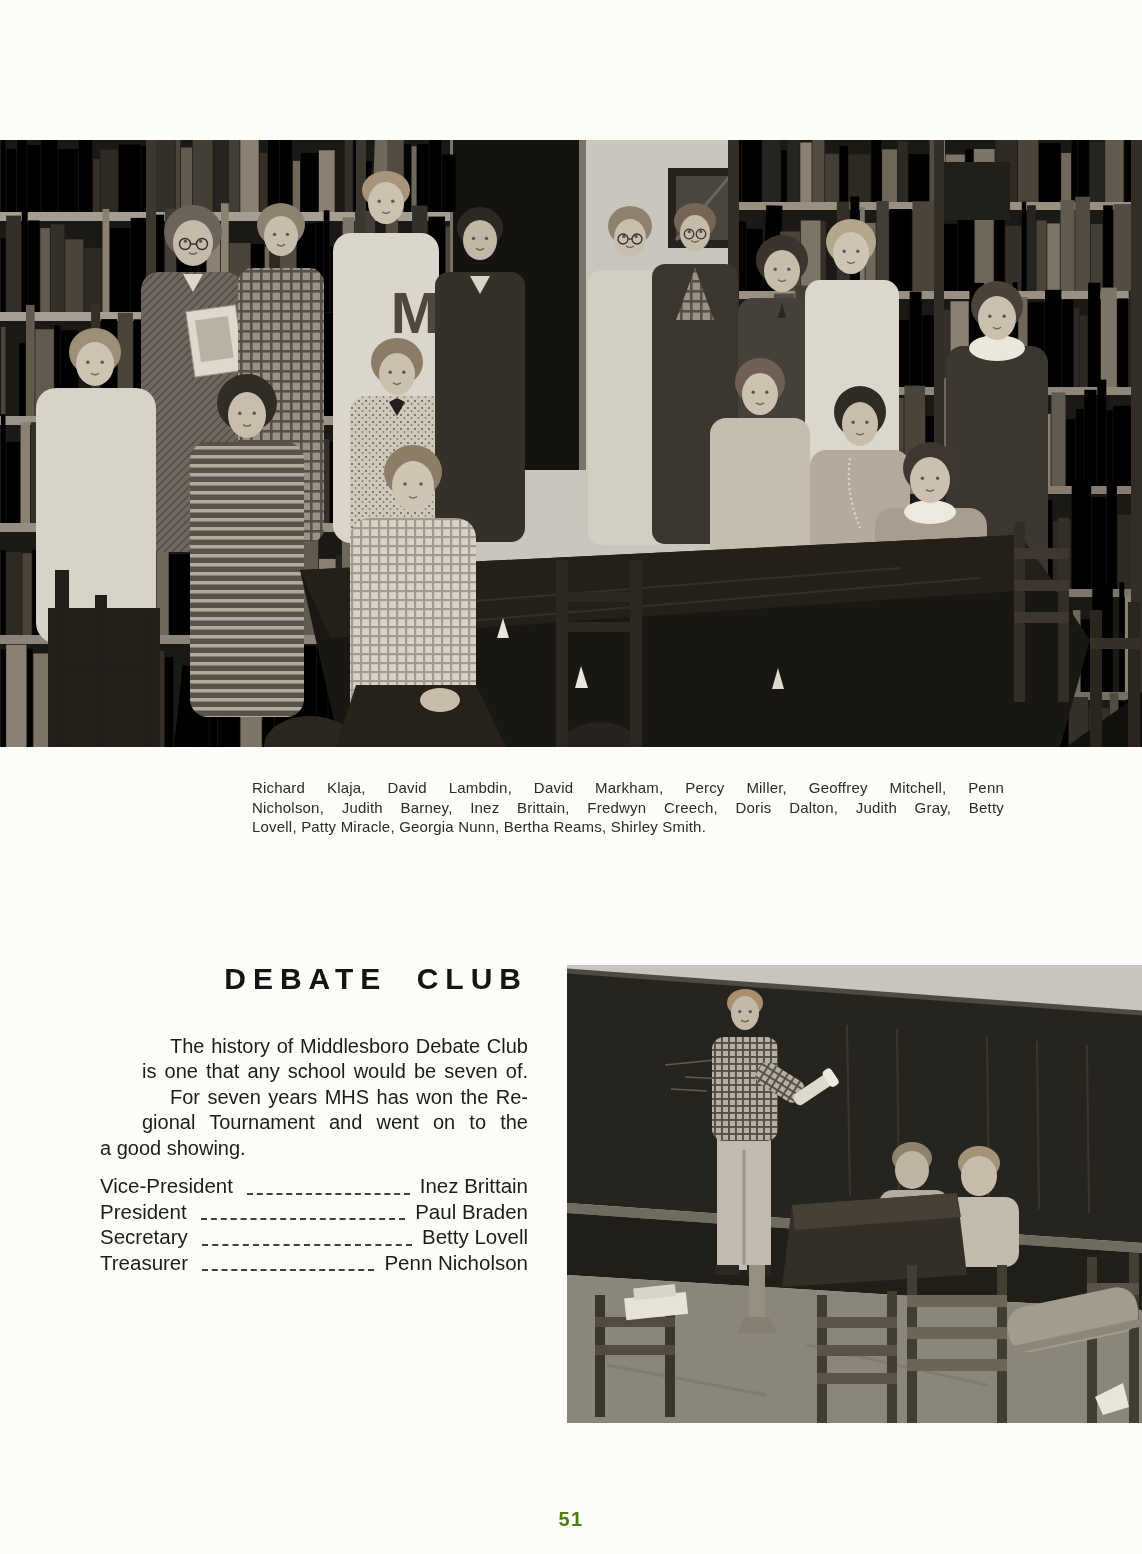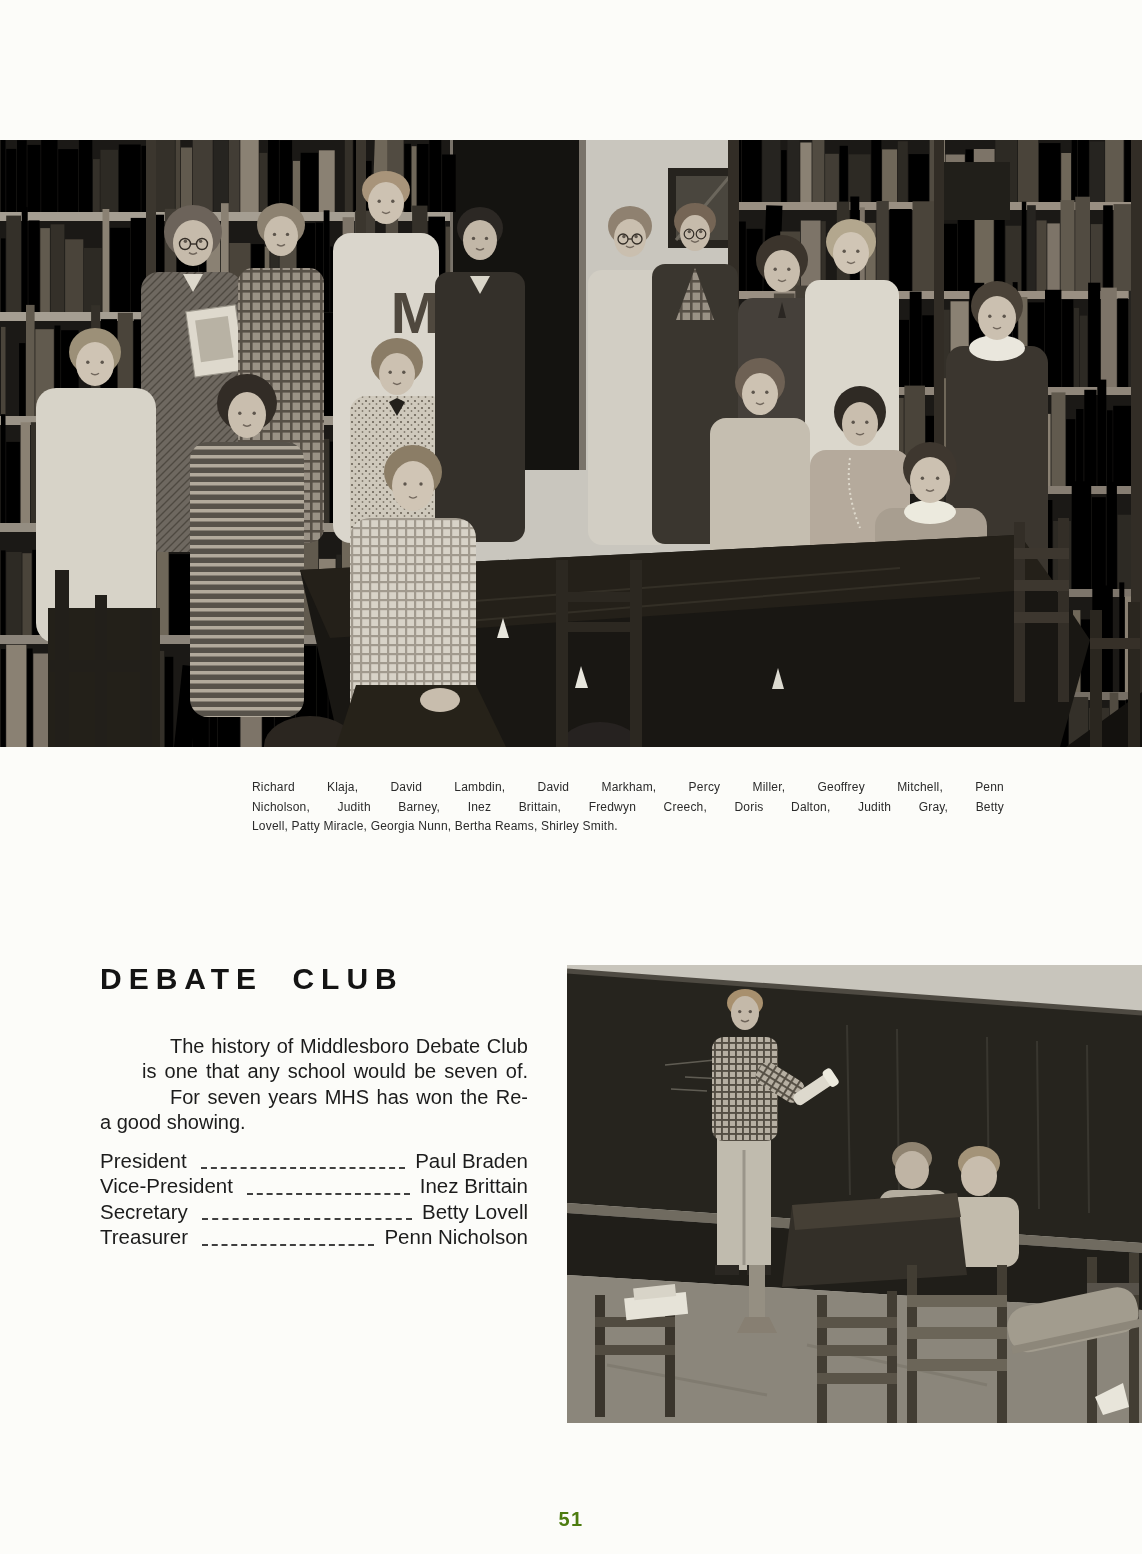--- a/index.html
+++ b/index.html
@@ -12,30 +12,30 @@
     font-family:"Liberation Sans", sans-serif;
     color:#1e1e1e;
   }
   .photo{position:absolute;overflow:hidden;background:#b9b6ae;}
   .photo svg{display:block;}
   #photo-library{left:0;top:140px;width:1142px;height:607px;}
   #photo-classroom{left:567px;top:965px;width:575px;height:458px;}
 
   .caption{
     position:absolute;left:252px;top:778px;width:752px;
-    font-size:12px;line-height:19.6px;color:#2b2b2b;
+    font-size:15px;line-height:19.6px;color:#2b2b2b;
     letter-spacing:.2px;
   }
   .jline{display:block;text-align:justify;text-align-last:justify;white-space:normal;}
   .lline{display:block;text-align:left;text-align-last:left;}
 
   .article{position:absolute;left:100px;top:962px;width:428px;}
   .article h1{
     margin:0 0 38px 0;font-size:30px;line-height:34px;font-weight:bold;
-    text-align:left;letter-spacing:7px;word-spacing:14px;color:#141414;
+    text-align:right;letter-spacing:7px;word-spacing:14px;color:#141414;
   }
   .bodycopy{font-size:20px;line-height:25.4px;color:#1c1c1c;}
   .bodyline{display:block;}
   .indent{text-indent:28px;}
   .bodyline.just{text-align:justify;text-align-last:justify;margin-left:42px;}
   .officers{margin-top:13px;font-size:20.5px;color:#1c1c1c;}
   .orow{display:flex;align-items:baseline;height:25.6px;}
   .orole{white-space:nowrap;}
   .oname{white-space:nowrap;}
   .leader{flex:1;border-bottom:2px dashed #3f3f3f;margin:0 10px 5px 14px;align-self:flex-end;min-width:30px;}
@@ -763,32 +763,33 @@
     <span class="jline">Nicholson, Judith Barney, Inez Brittain, Fredwyn Creech, Doris Dalton, Judith Gray, Betty</span>
     <span class="lline">Lovell, Patty Miracle, Georgia Nunn, Bertha Reams, Shirley Smith.</span>
   </div>
 
   <div class="article">
     <h1>DEBATE CLUB</h1>
     <div class="bodycopy">
       <span class="bodyline just indent">The history of Middlesboro Debate Club</span>
       <span class="bodyline just">is one that any school would be seven of.</span>
       <span class="bodyline just indent">For seven years MHS has won the Re-</span>
+      <span class="bodyline just">gional Tournament and went on to the</span>
       <span class="bodyline">a good showing.</span>
     </div>
     <div class="officers">
       <div class="orow">
+        <span class="orole">Vice-President</span>
+        <span class="leader"></span>
+        <span class="oname">Inez Brittain</span>
+      </div>
+      <div class="orow">
         <span class="orole">President</span>
         <span class="leader"></span>
         <span class="oname">Paul Braden</span>
-      </div>
-      <div class="orow">
-        <span class="orole">Vice-President</span>
-        <span class="leader"></span>
-        <span class="oname">Inez Brittain</span>
       </div>
       <div class="orow">
         <span class="orole">Secretary</span>
         <span class="leader"></span>
         <span class="oname">Betty Lovell</span>
       </div>
       <div class="orow">
         <span class="orole">Treasurer</span>
         <span class="leader"></span>
         <span class="oname">Penn Nicholson</span>

